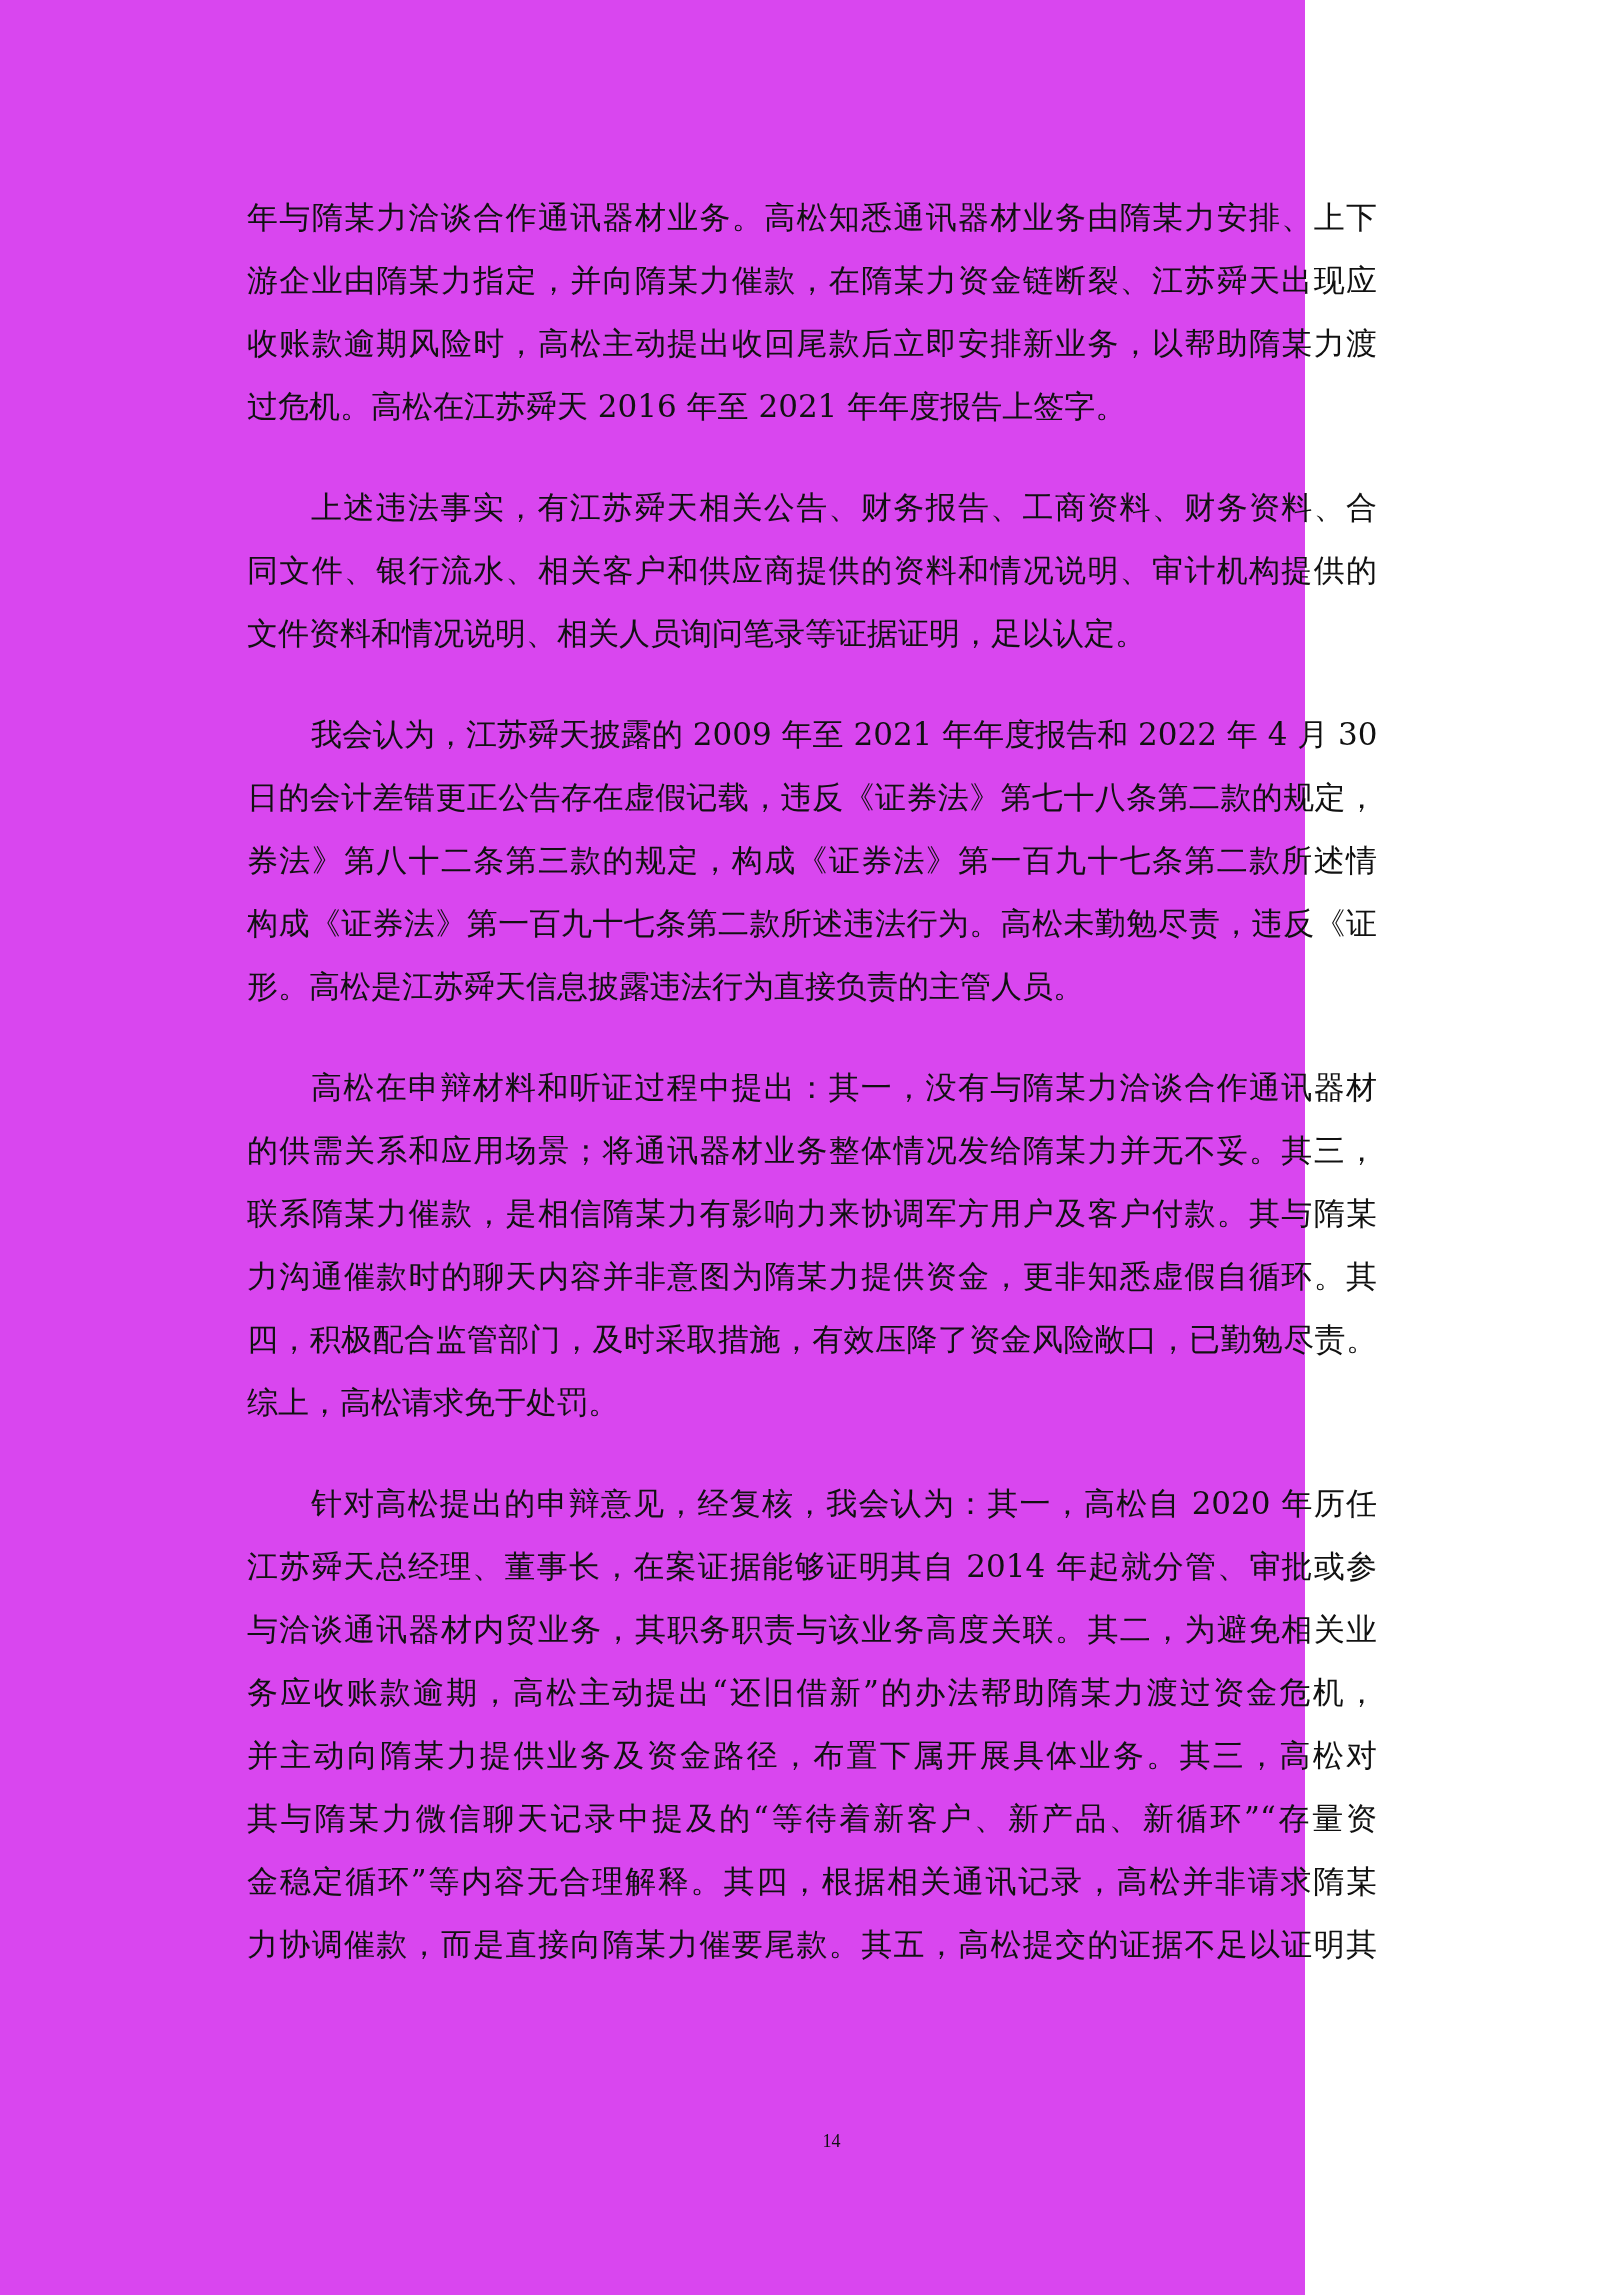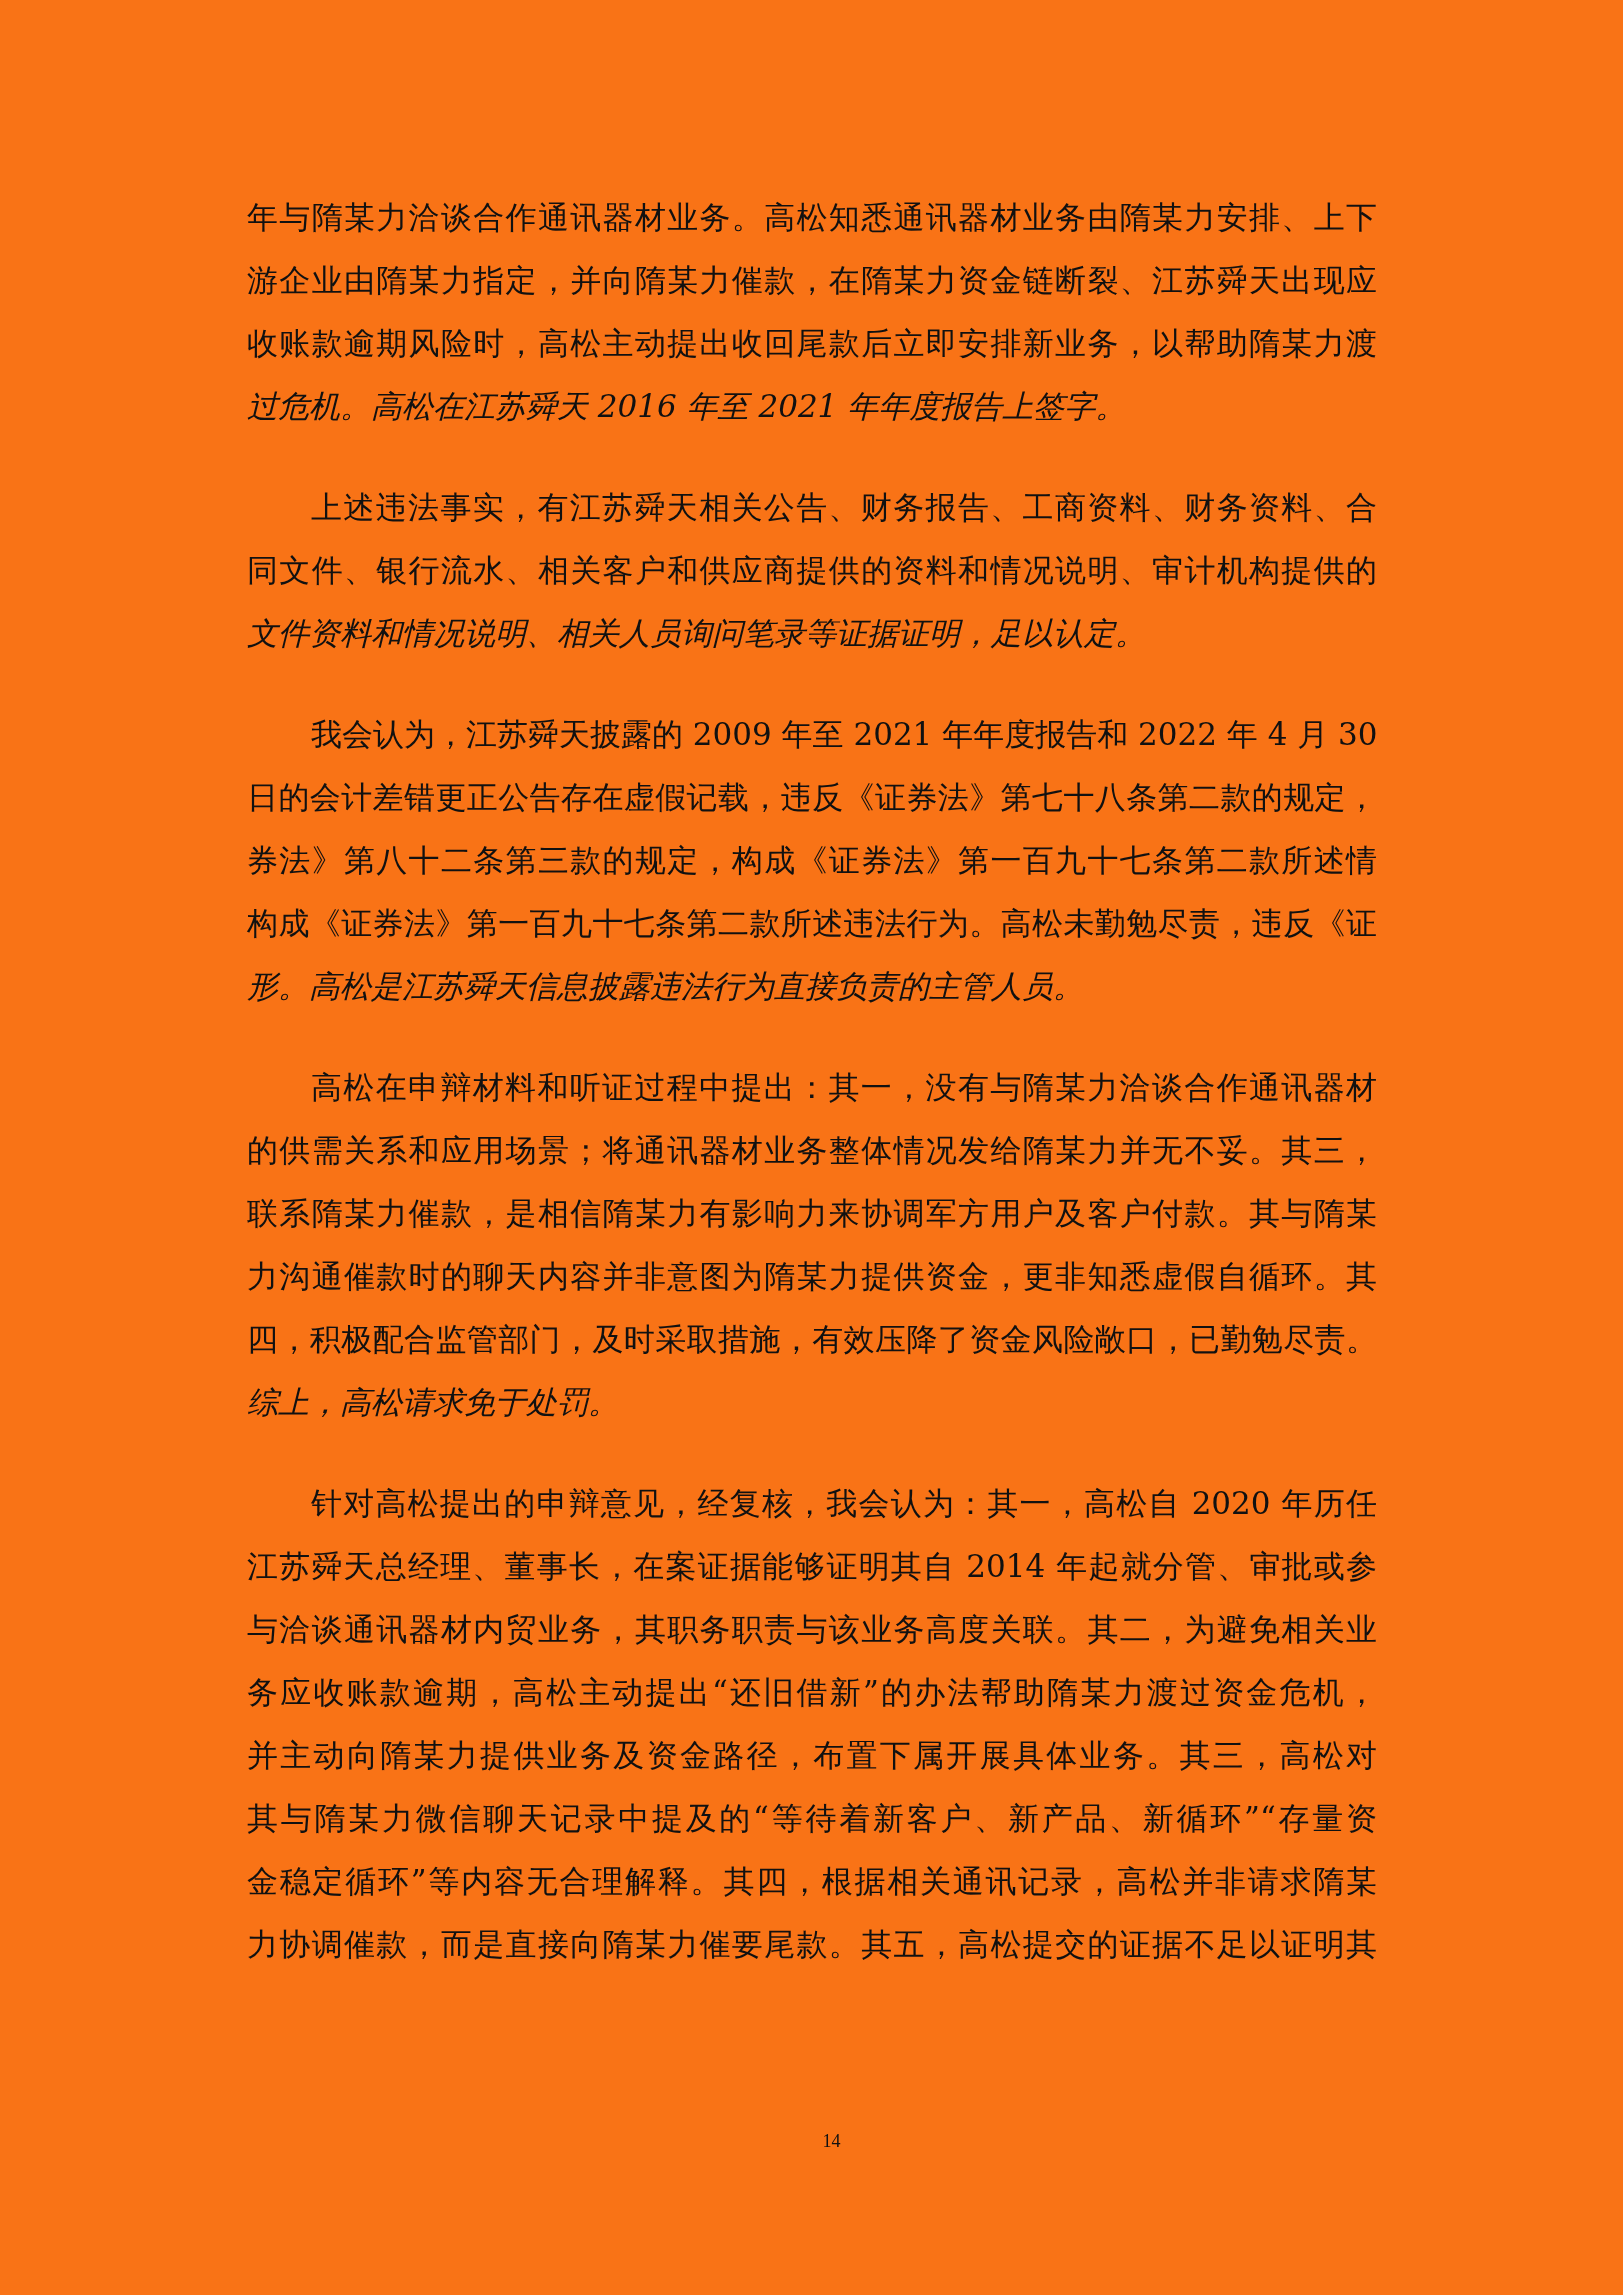--- a/index.html
+++ b/index.html
@@ -11,23 +11,23 @@
     width: 1623px;
     height: 2295px;
     position: relative;
     overflow: hidden;
     font-family: "DejaVu Serif", "Liberation Serif", serif;
     color: #111111;
   }
   .page {
     position: absolute;
     left: 0; top: 0;
-    width: 1623px;
+    width: 1305px;
     height: 2295px;
-    background: #f97316;
+    background: #d946ef;
   }
   .body-text {
     position: absolute;
     left: 247px;
     top: 196px;
     width: 1130px;
   }
   .para {
     margin: 0 0 38px 0;
   }
@@ -39,21 +39,20 @@
     white-space: nowrap;
     text-align: justify;
     text-align-last: justify;
     letter-spacing: 0px;
   }
   .line.first {
     padding-left: 64px;
   }
   .line.last {
     text-align-last: left;
-    font-style: italic;
   }
   .page-number {
     position: absolute;
     left: 0;
     width: 1623px;
     top: 2131px;
     text-align: center;
     font-family: "Liberation Serif", "DejaVu Serif", serif;
     font-size: 18px;
     color: #111111;

